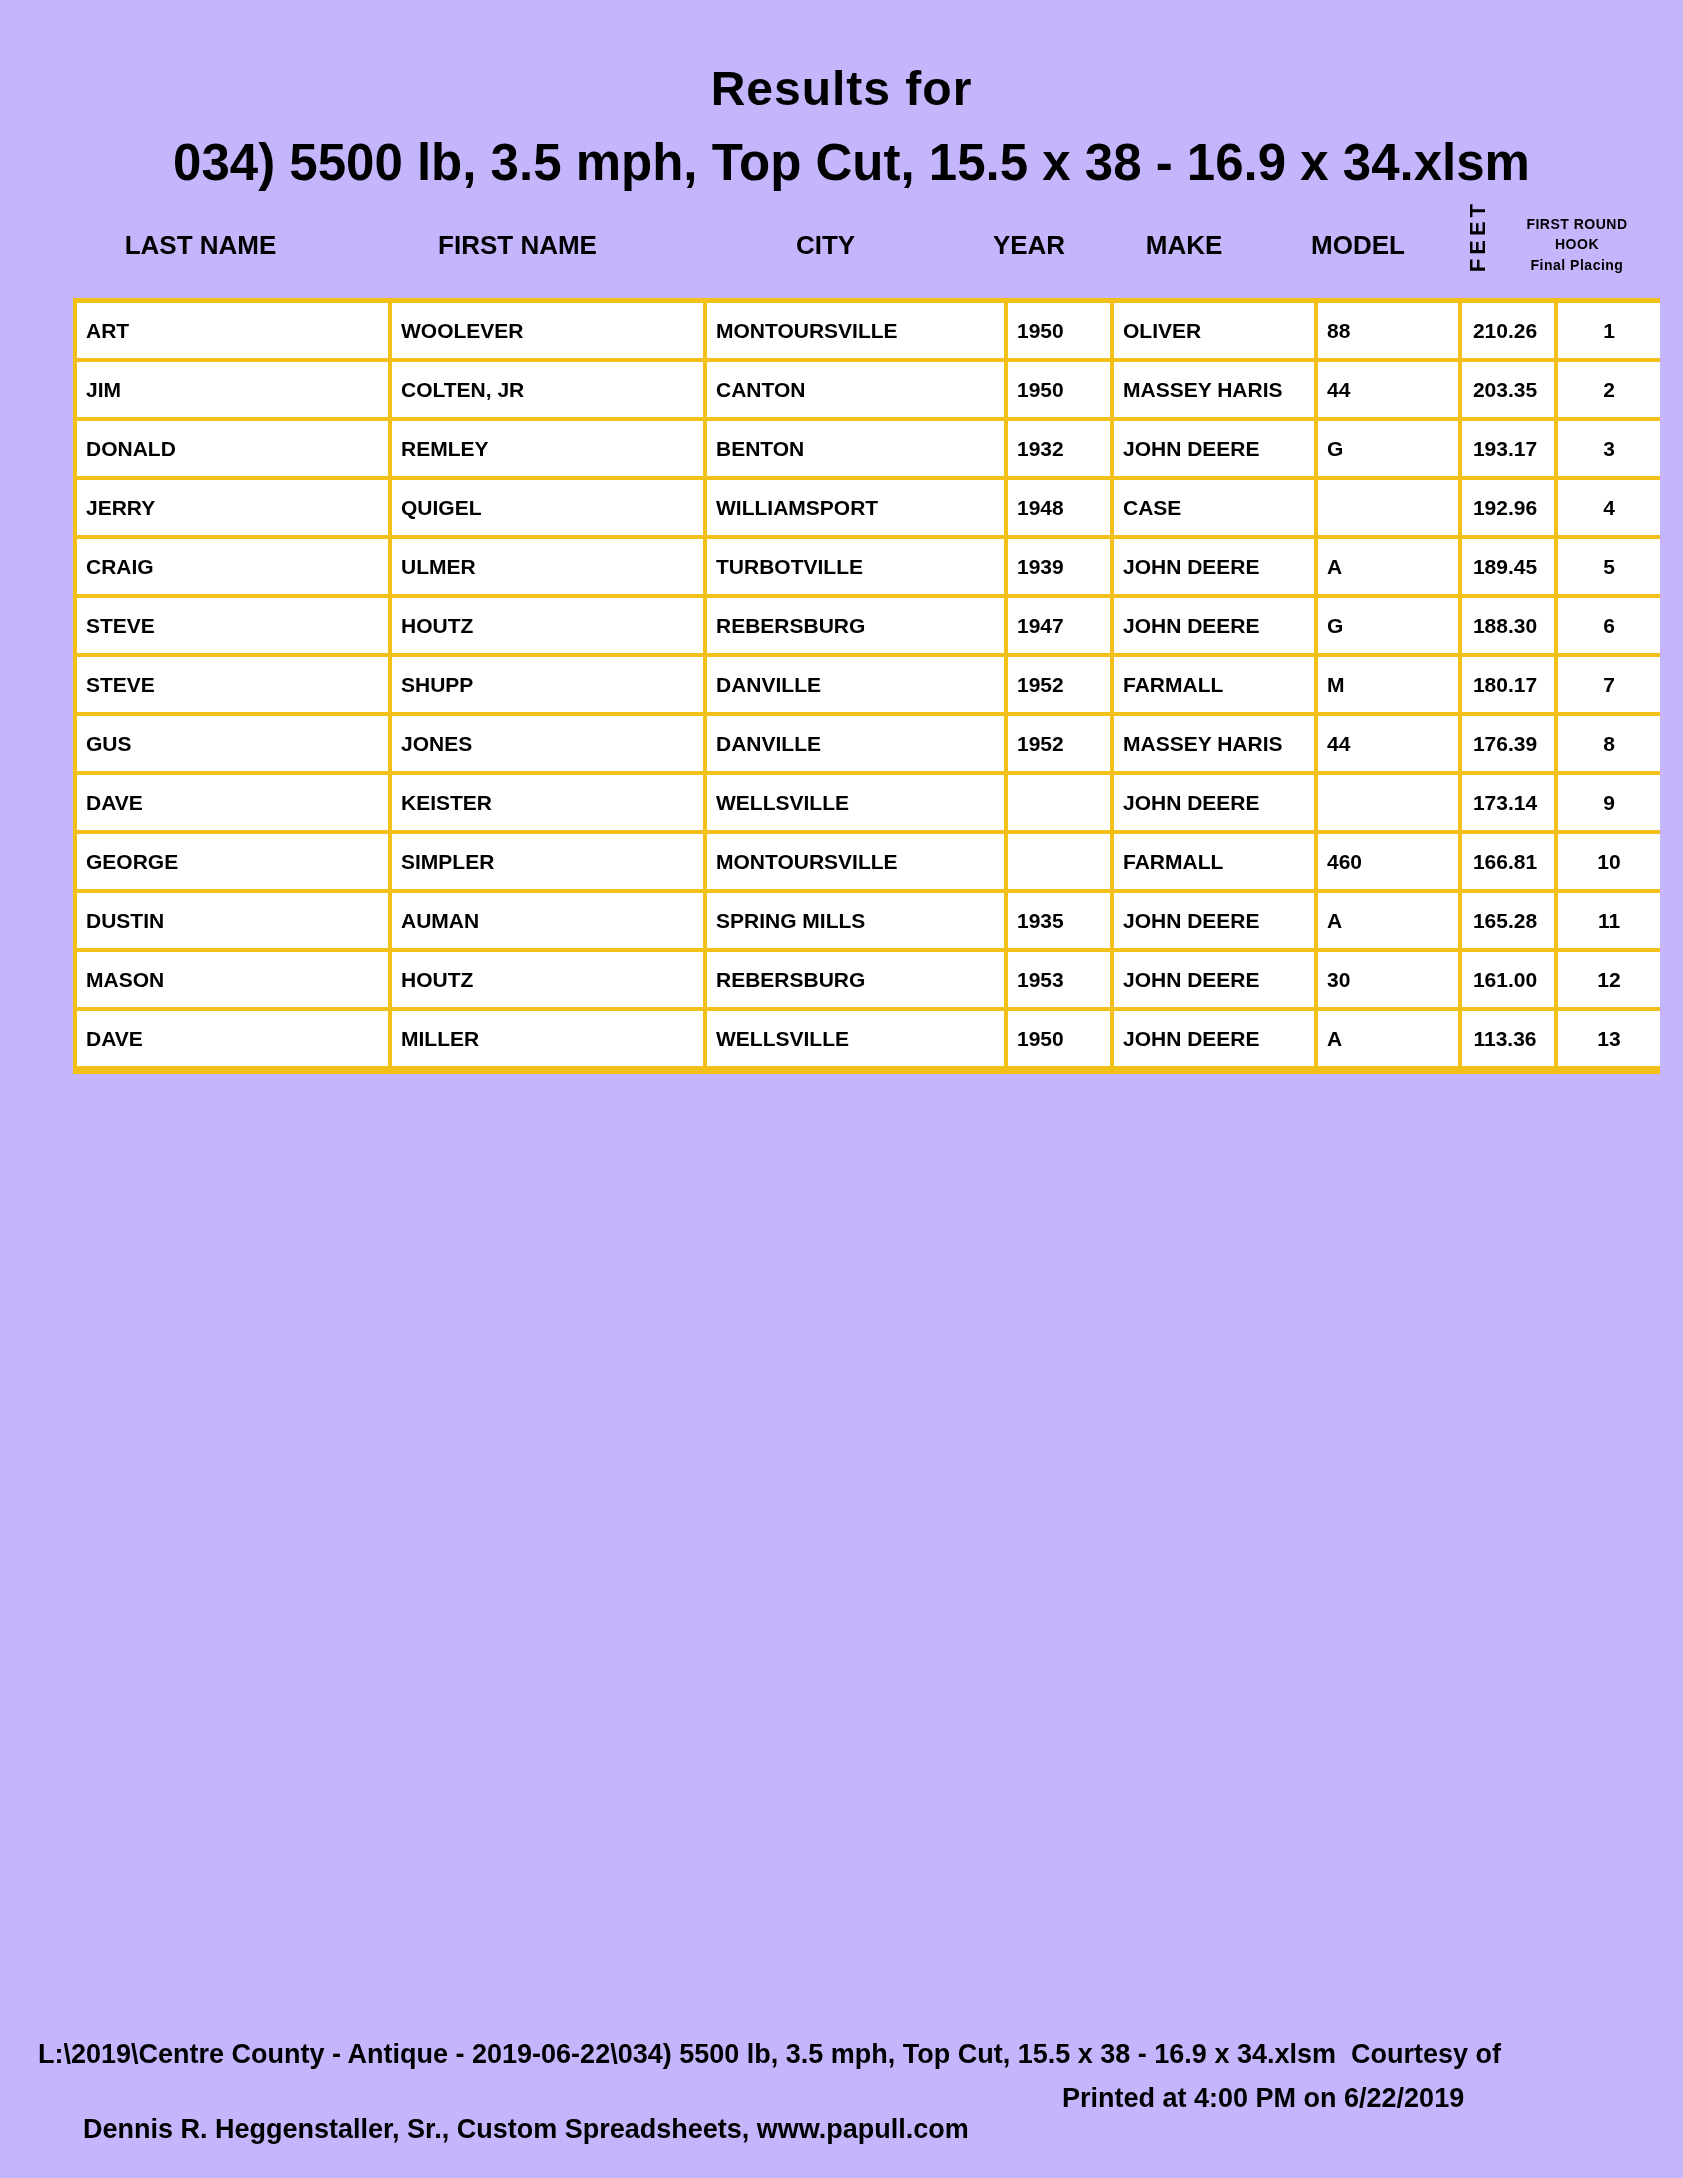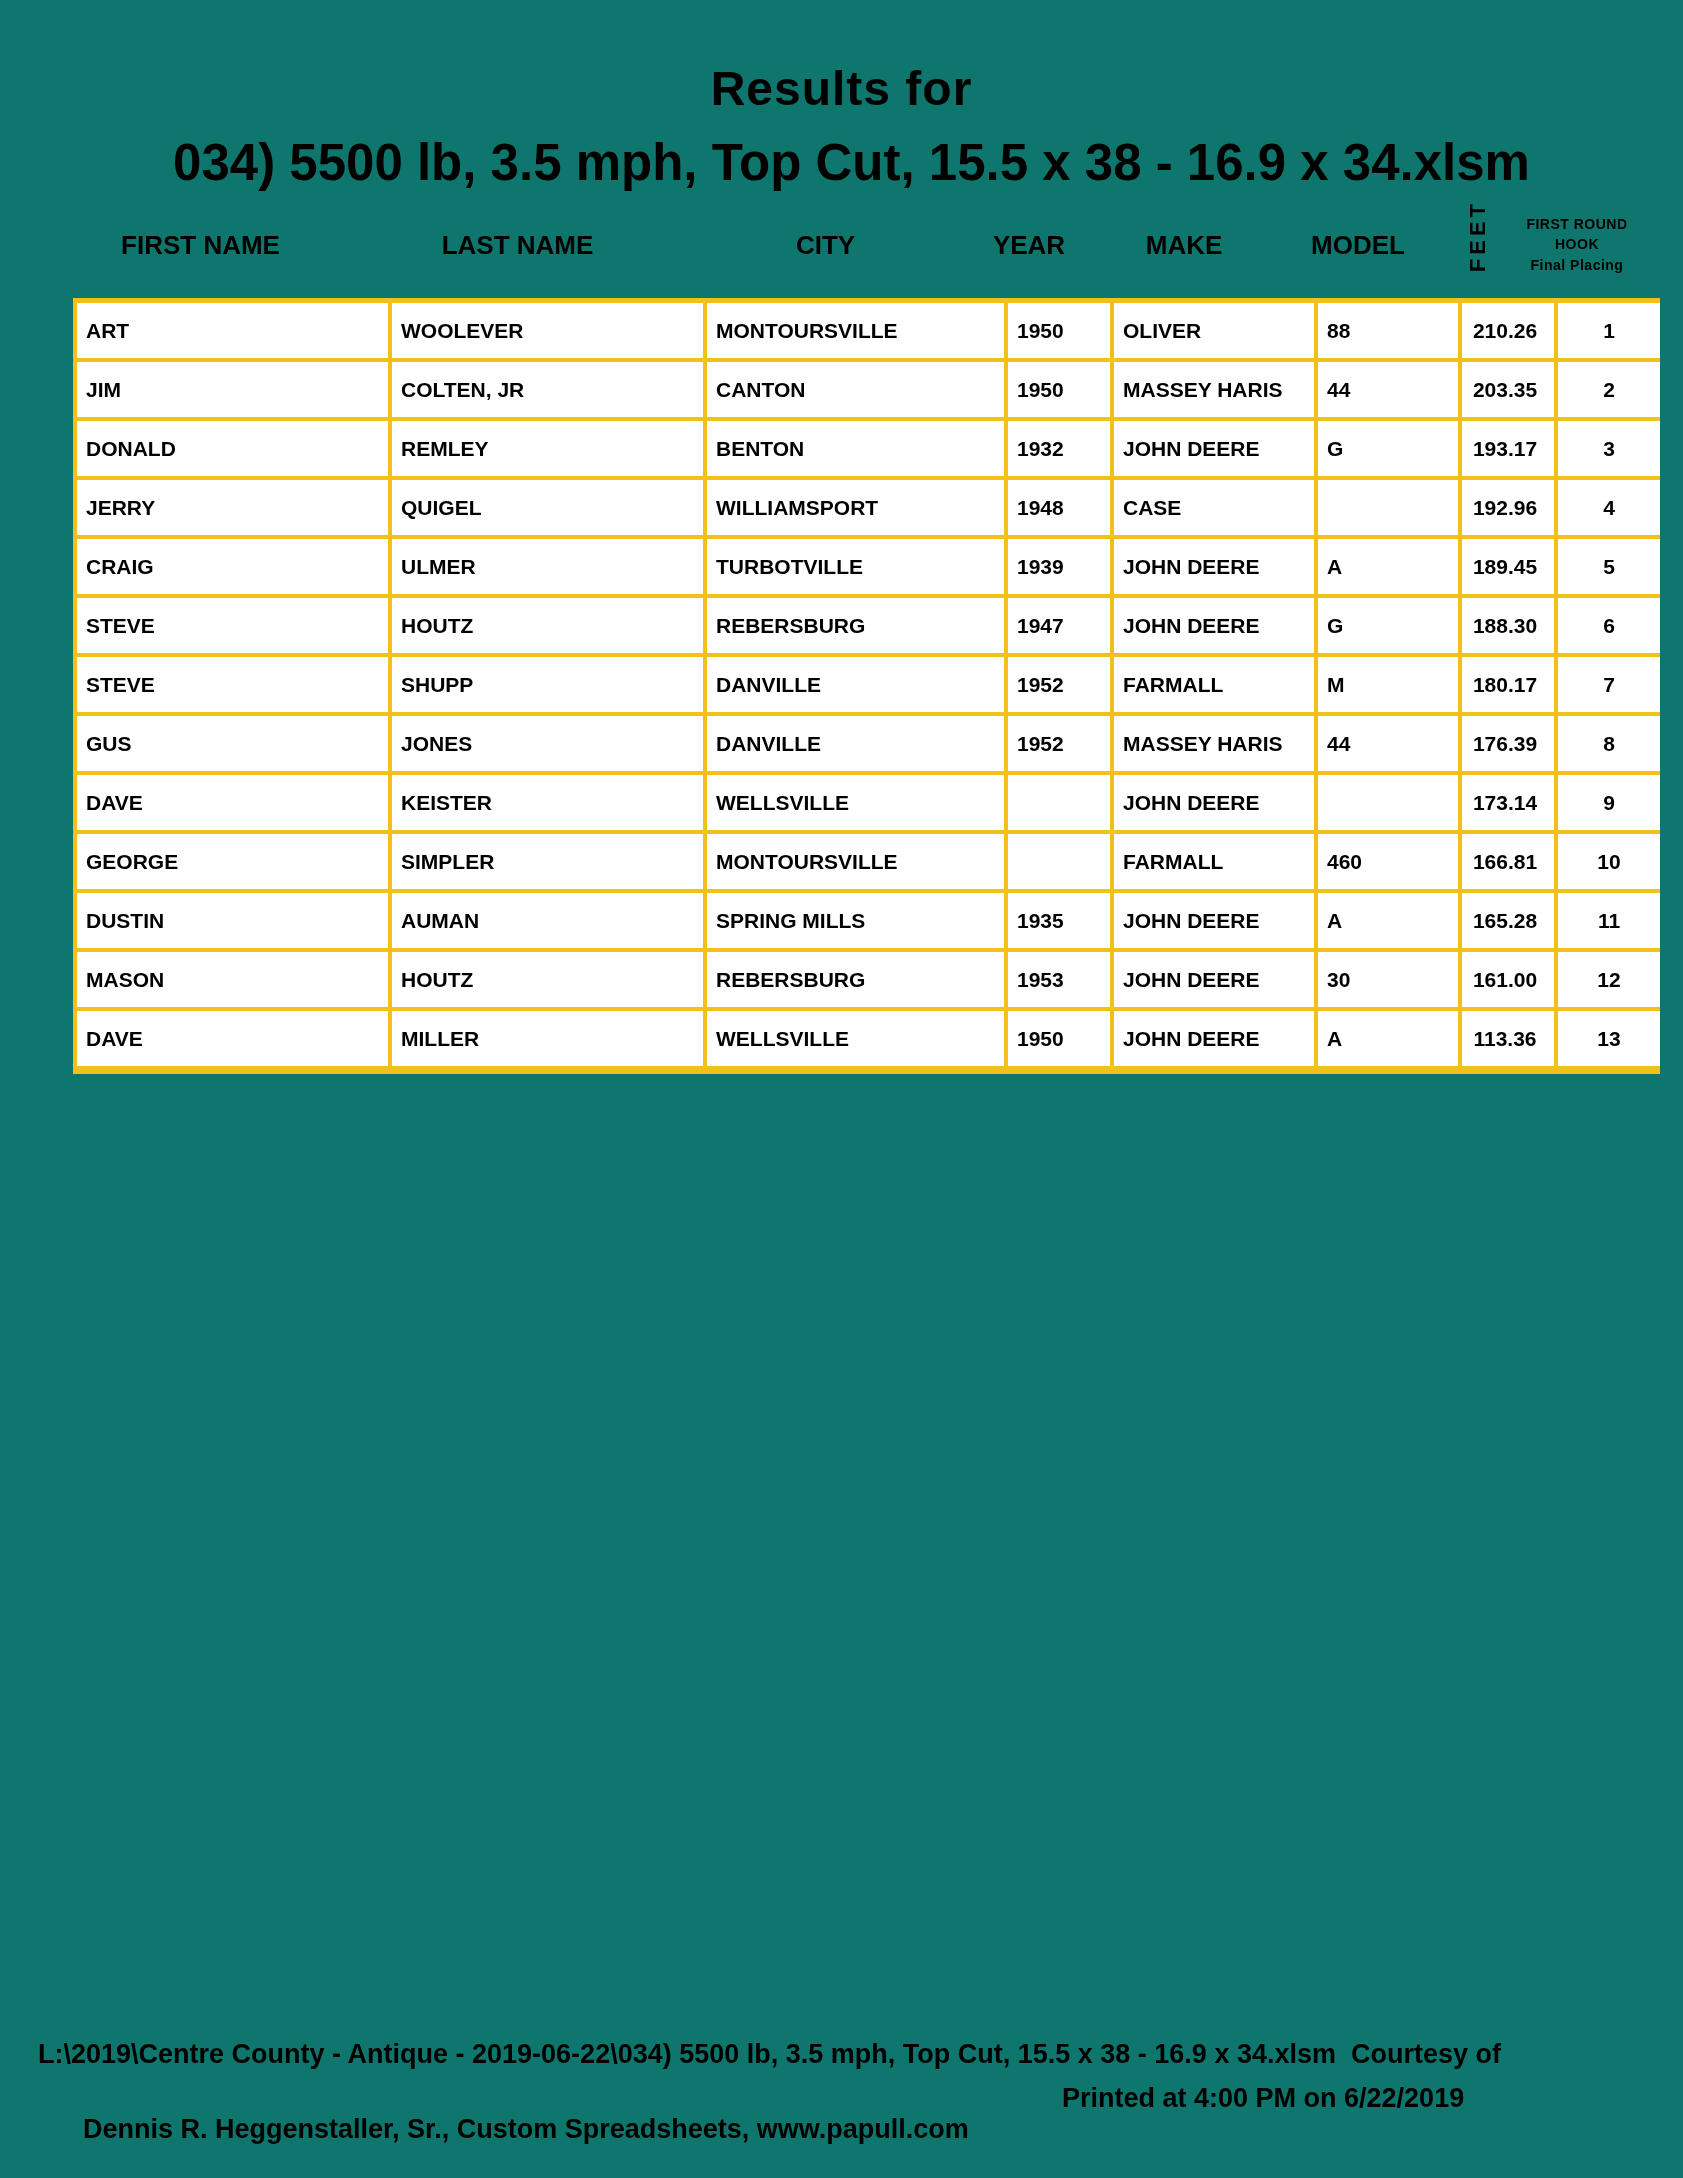--- a/index.html
+++ b/index.html
@@ -1,21 +1,21 @@
 <!DOCTYPE html>
 <html style="--gold: #F2C018;"><head>
 <meta charset="utf-8">
 <style>
   :root { --gold: #F2C018; }
   html, body { margin: 0; padding: 0; background: #ffffff; }
   .page {
     position: relative;
     width: 1683px;
     height: 2178px;
-    background: #0f766e;
+    background: #c4b5fd;
     color: #000;
     font-family: "Liberation Sans", sans-serif;
     overflow: hidden;
   }
   .title1 {
     position: absolute; top: 61px; left: 0; width: 100%;
     text-align: center; font-size: 48px; font-weight: bold; letter-spacing: 1px;
   }
   .title2 {
     position: absolute; top: 133px; left: 10px; width: 100%;
@@ -74,22 +74,22 @@
 </style>
 </head>
 <body>
 
 <div class="page">
 
   <div class="title1">Results for</div>
   <div class="title2">034) 5500 lb, 3.5 mph, Top Cut, 15.5 x 38 - 16.9 x 34.xlsm</div>
 
   <div class="col-headers">
+    <div class="h">LAST NAME</div>
     <div class="h">FIRST NAME</div>
-    <div class="h">LAST NAME</div>
     <div class="h">CITY</div>
     <div class="h">YEAR</div>
     <div class="h">MAKE</div>
     <div class="h">MODEL</div>
     <div class="h h-feet">
       <span class="feet-rotated">FEET</span>
     </div>
     <div class="h h-hook">
       <div>FIRST ROUND</div>
       <div>HOOK</div>

